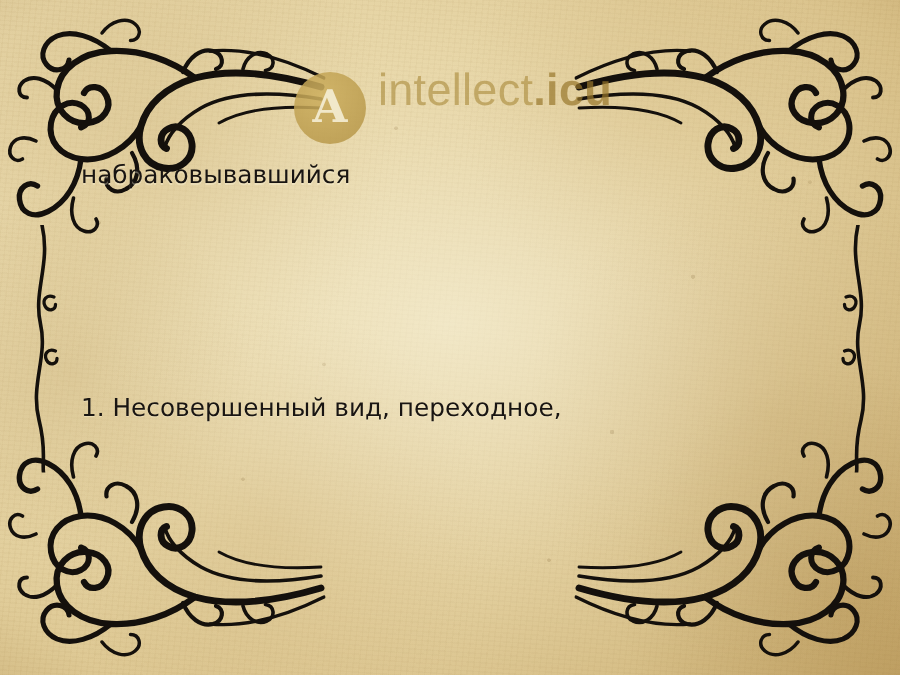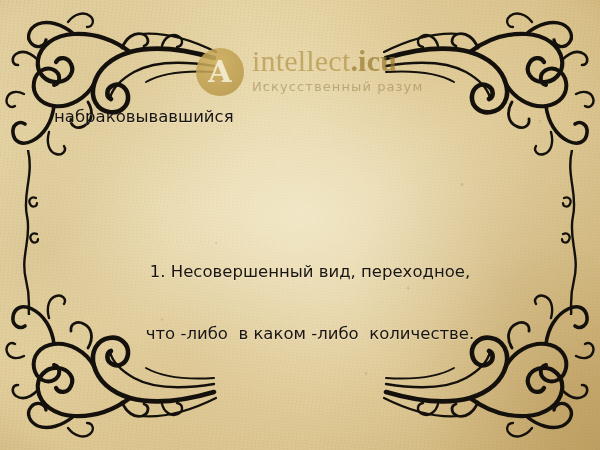--- a/index.html
+++ b/index.html
@@ -71,41 +71,41 @@
     display:flex;align-items:center;justify-content:center;
   }
   #wm-logo .glyph{
     font-size:30px;line-height:1;color:rgba(250,246,228,.80);
     font-family:"DejaVu Serif","Liberation Serif",serif;font-weight:700;
   }
   #wm-title{
     position:absolute;left:56px;top:-2px;
     font-size:30px;letter-spacing:.2px;
     color:rgba(168,136,56,.60);
-    font-family:Liberation Serif, serif;
+    font-family:Liberation Sans, sans-serif;
   }
   #wm-title b{font-weight:700;color:rgba(152,120,44,.70);}
   #wm-sub{
     position:absolute;left:56px;top:33px;
     font-size:13px;letter-spacing:1.1px;
     color:rgba(150,124,72,.52);
   }
 
   
   #article{
     position:absolute;left:54px;top:66px;width:512px;
     color:#191512;
     font-size:16.5px;
     line-height:20.5px;
     white-space:pre-wrap;
     text-shadow:0 1px 0 rgba(255,250,225,.35);
   }
   #headword{display:block;margin-bottom:32px;}
   .para{display:block;}
-  .ln{display:block;white-space:pre;text-align:center;}
+  .ln{display:block;white-space:pre;}
 </style>
 </head>
 <body>
 
 <div id="page">
 
   <div id="speckle"></div>
 
   <div class="corner c-tl">
     <svg viewBox="0 0 215 165" xmlns="http://www.w3.org/2000/svg">
@@ -213,29 +213,27 @@
         <path d="M23 84 C18 82 15 86 17 90 C19 94 24 93 24 89" stroke-width="2.2"></path>
       </g>
     </svg>
   </div>
 
   <div id="watermark">
     <div id="wm-logo">
       <span class="glyph">A</span>
     </div>
     <div id="wm-title"><span>intellect</span><b>.icu</b></div>
-    <div id="wm-sub">Искусственный  разум</div>
   </div>
 
   <div id="article">
     <span id="headword">набраковывавшийся</span>
 
     <span class="para">
       <span class="ln">1. Несовершенный вид, переходное,</span>
-      <span class="ln">что -либо  в каком -либо  количестве.</span>
     </span>
 
     
 
     
     
   </div>
 
 </div>
 

